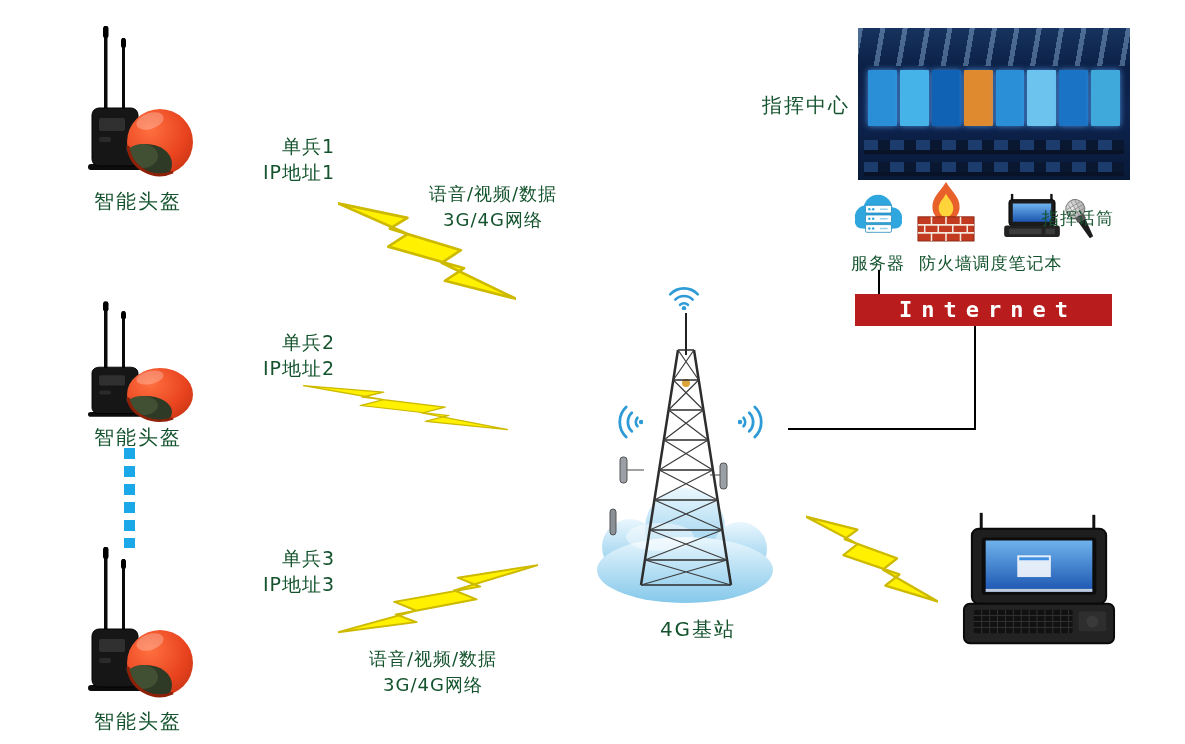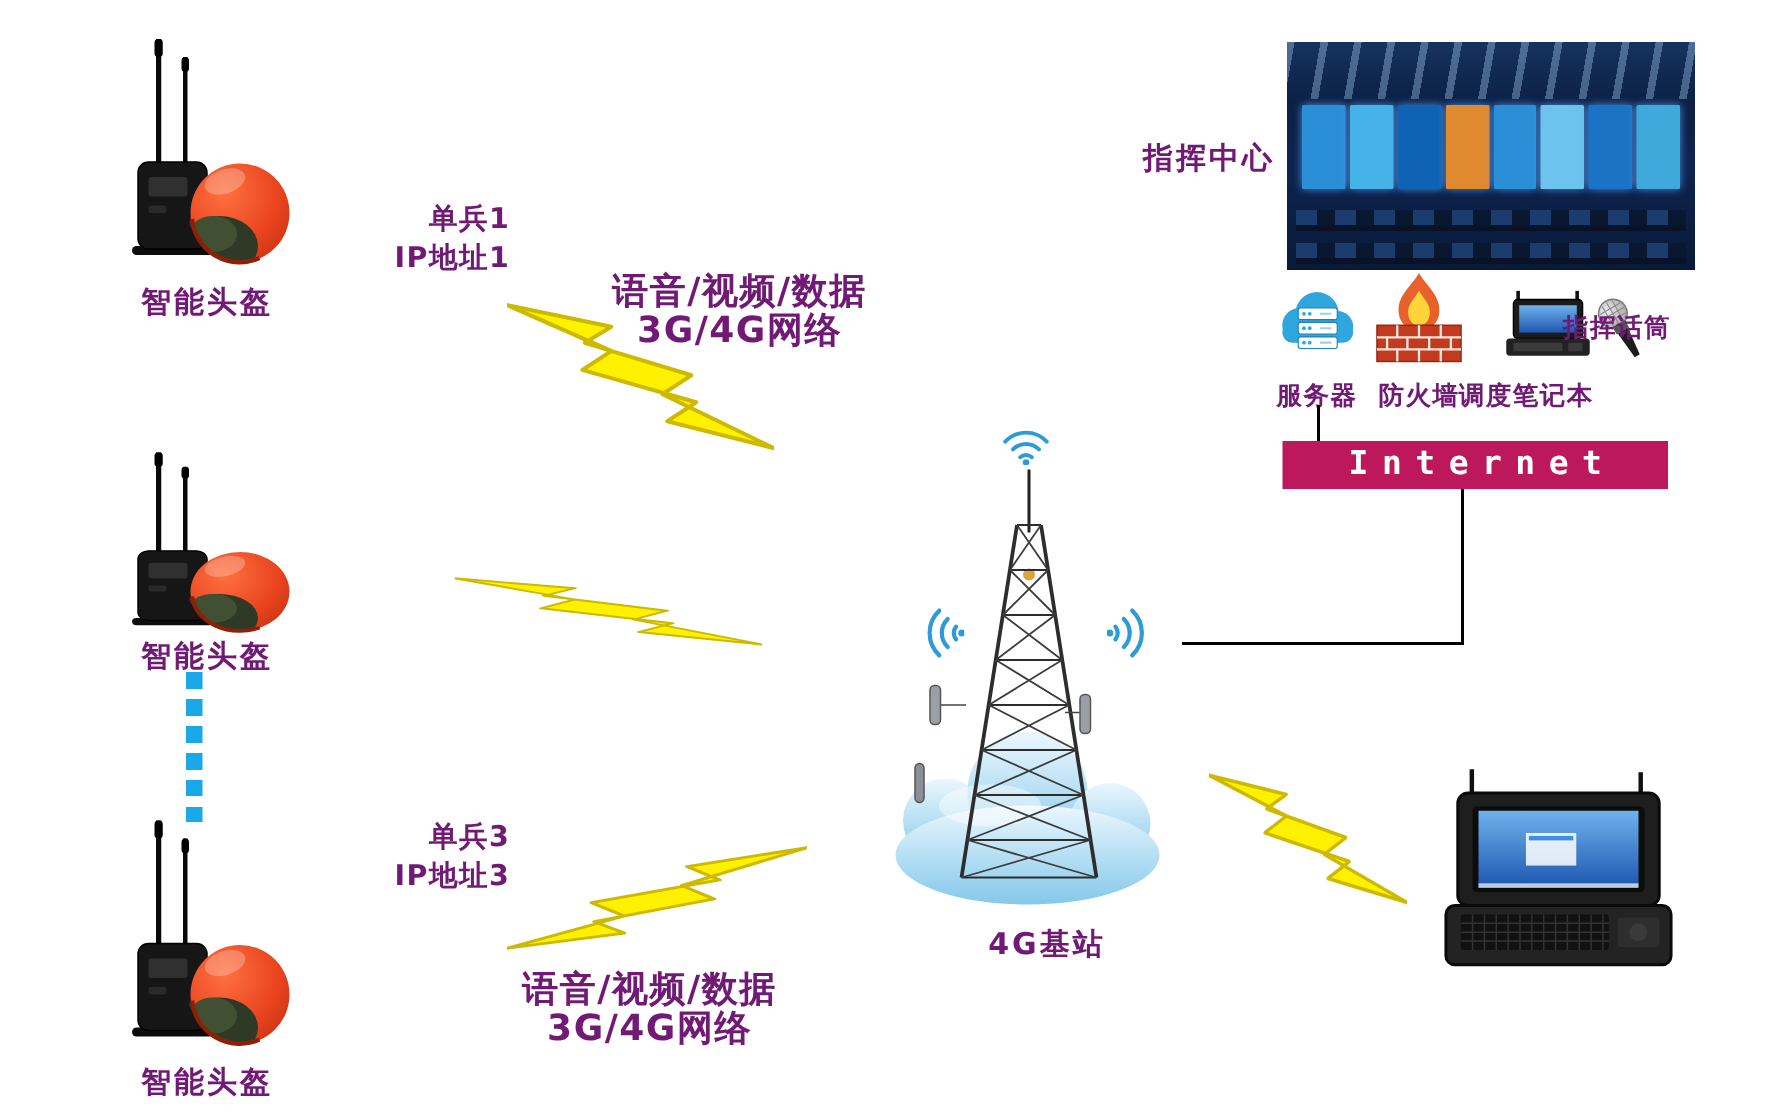--- a/index.html
+++ b/index.html
@@ -1,26 +1,26 @@
 <!DOCTYPE html>
 <html><head>
 <meta charset="utf-8">
 <style>
   * { margin:0; padding:0; box-sizing:border-box; }
   body { font-family:"DejaVu Sans","Liberation Sans",sans-serif; background:#fff; }
   .canvas { position:relative; width:1185px; height:744px; background:#ffffff; overflow:hidden; }
   .abs { position:absolute; }
-  .cn { font-weight:700; color:#701a75; }
+  .cn { font-weight:400; color:#14532d; }
   .lbl-lg { font-size:20px; letter-spacing:2px; text-align:center; }
   .two-line { font-size:19px; line-height:26px; letter-spacing:1px;text-align:right; }
-  .link-lbl { font-size:24px; line-height:26px; letter-spacing:1px; text-align:center; }
+  .link-lbl { font-size:18px; line-height:26px; letter-spacing:1px; text-align:center; }
   .lbl-md { font-size:17px; letter-spacing:1px; text-align:center; }
   .line { background:#000; }
   .dots { width:11px; height:100px; background:repeating-linear-gradient(to bottom,#1BA8E8 0 11px,transparent 11px 18px); }
-  .internet-bar { background:#be185d; color:#fff; font-family:"DejaVu Sans Mono","Liberation Mono",monospace;
+  .internet-bar { background:#b91c1c; color:#fff; font-family:"DejaVu Sans Mono","Liberation Mono",monospace;
     font-size:22px; font-weight:700; letter-spacing:9px; text-align:center; line-height:32px; padding-left:9px; }
   
   .photo { background:linear-gradient(180deg,#0b1c3d 0%,#0e2450 55%,#091a38 100%); overflow:hidden; }
   .cc-ceiling { position:absolute; left:0; right:0; top:0; height:38px;
     background:repeating-linear-gradient(100deg,rgba(180,220,255,.35) 0 5px,transparent 5px 22px),linear-gradient(180deg,#16335f,#0c2147); }
   .cc-screens { position:absolute; left:10px; right:10px; top:42px; height:56px; display:flex; gap:3px; }
   .scr { flex:1; border-radius:1px; box-shadow:0 0 6px rgba(90,170,255,.8); }
   .s1{background:#2b8fd8}.s2{background:#46b3e8}.s3{background:#0f62b4}.s4{background:#e08a30}
   .s5{background:#2b8fd8}.s6{background:#6cc4ee}.s7{background:#1a73c4}.s8{background:#3fa9dc}
   .cc-desk { position:absolute; left:6px; right:6px; height:14px;
@@ -101,20 +101,24 @@
 
   <svg class="abs" style="left:80px;top:545px;width:115px;height:160px">
       <use href="#helmet-device"></use>
     </svg>
   <div class="abs cn lbl-lg" style="left:78px;top:708px;width:120px">智能头盔</div>
 
   <div class="abs cn two-line" style="left:263px;top:133px">
     <div>单兵1</div>
     <div>IP地址1</div>
   </div>
+  <div class="abs cn two-line" style="left:263px;top:329px">
+    <div>单兵2</div>
+    <div>IP地址2</div>
+  </div>
   <div class="abs cn two-line" style="left:263px;top:545px">
     <div>单兵3</div>
     <div>IP地址3</div>
   </div>
 
   <div class="abs cn link-lbl" style="left:408px;top:181px;width:170px">
     <div>语音/视频/数据</div>
     <div>3G/4G网络</div>
   </div>
   <div class="abs cn link-lbl" style="left:348px;top:646px;width:170px">

